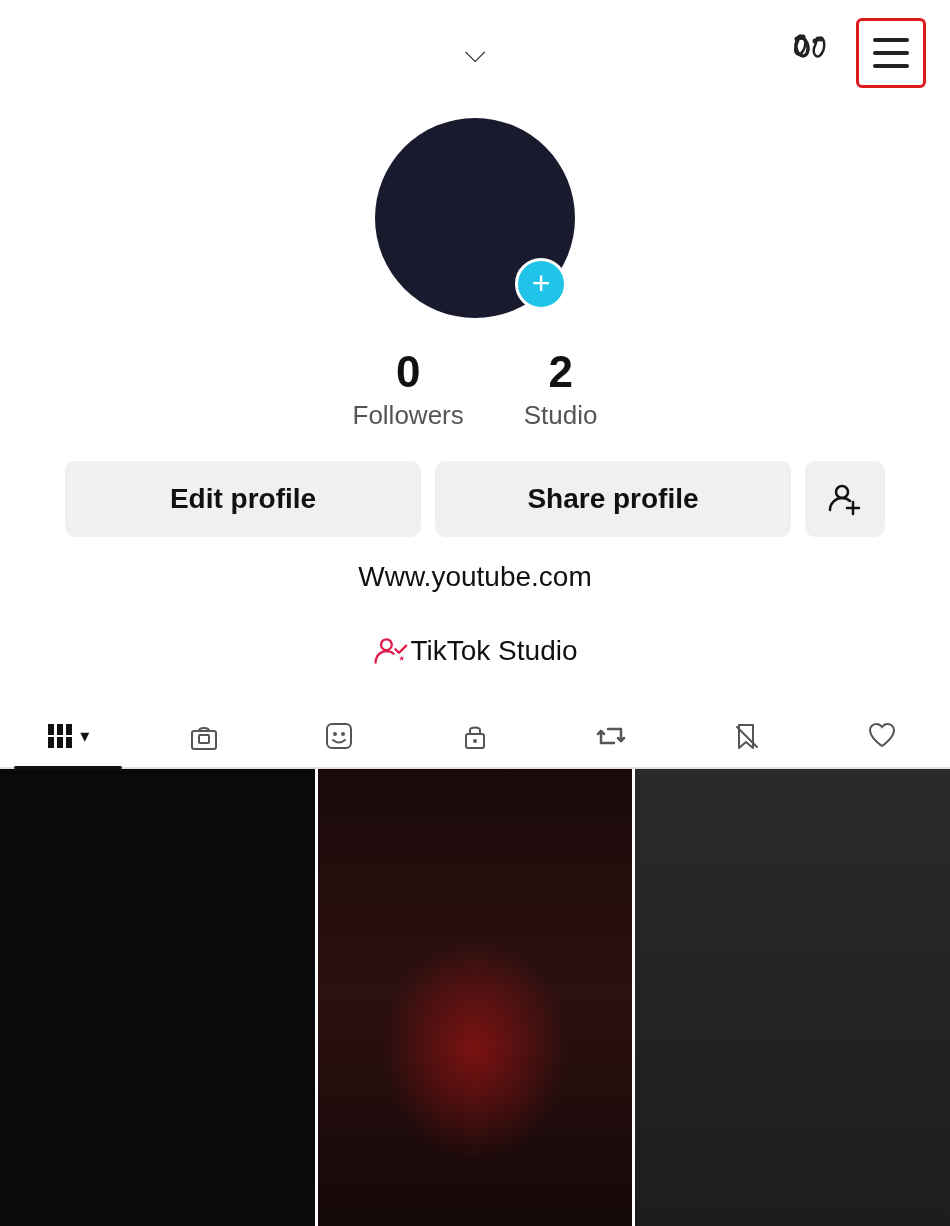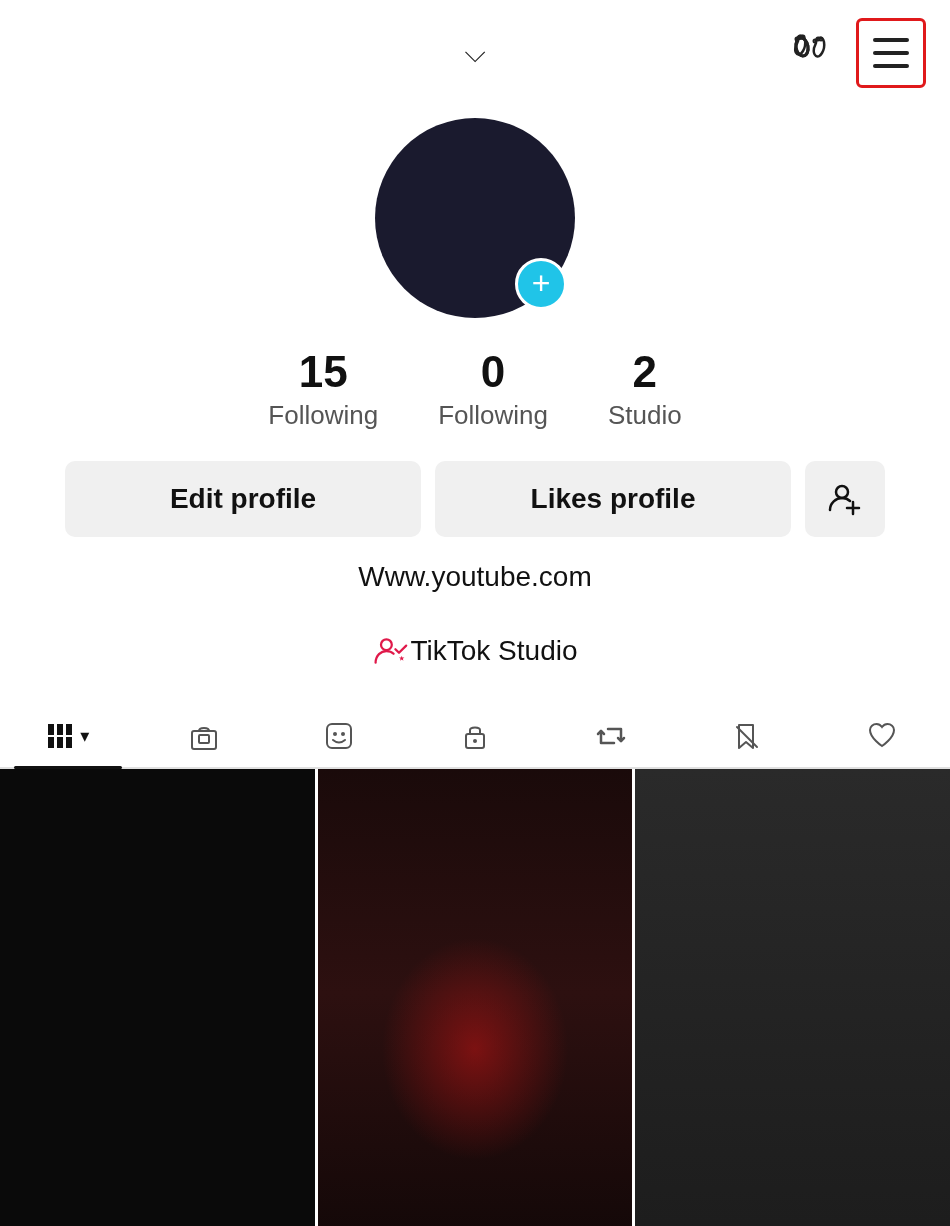--- a/index.html
+++ b/index.html
@@ -282,36 +282,32 @@
 
   <div class="avatar-wrapper">
     <div class="avatar-circle"></div>
     <div class="add-btn">
       <span class="add-btn-plus">+</span>
     </div>
   </div>
 
   <div class="stats-row">
     <div class="stat-item">
-      <span class="stat-number">15</span>
-      <span class="stat-label">Following</span>
-    </div>
-    <div class="stat-item">
       <span class="stat-number">0</span>
-      <span class="stat-label">Following</span>
+      <span class="stat-label">Followers</span>
     </div>
     <div class="stat-item">
       <span class="stat-number">2</span>
       <span class="stat-label">Studio</span>
     </div>
   </div>
 
   <div class="action-row">
     <button class="action-btn">Edit profile</button>
-    <button class="action-btn">Likes profile</button>
+    <button class="action-btn">Share profile</button>
     <button class="action-btn-small">
       <svg width="36" height="36" viewBox="0 0 36 36" fill="none">
         <circle cx="15" cy="11" r="6" stroke="#111" stroke-width="2.5" fill="none"></circle>
         <path d="M3 29 C3 22 9 17 15 17 C18 17 21 18 23 20" stroke="#111" stroke-width="2.5" fill="none" stroke-linecap="round"></path>
         <line x1="26" y1="21" x2="26" y2="33" stroke="#111" stroke-width="2.5" stroke-linecap="round"></line>
         <line x1="20" y1="27" x2="32" y2="27" stroke="#111" stroke-width="2.5" stroke-linecap="round"></line>
       </svg>
     </button>
   </div>
 

